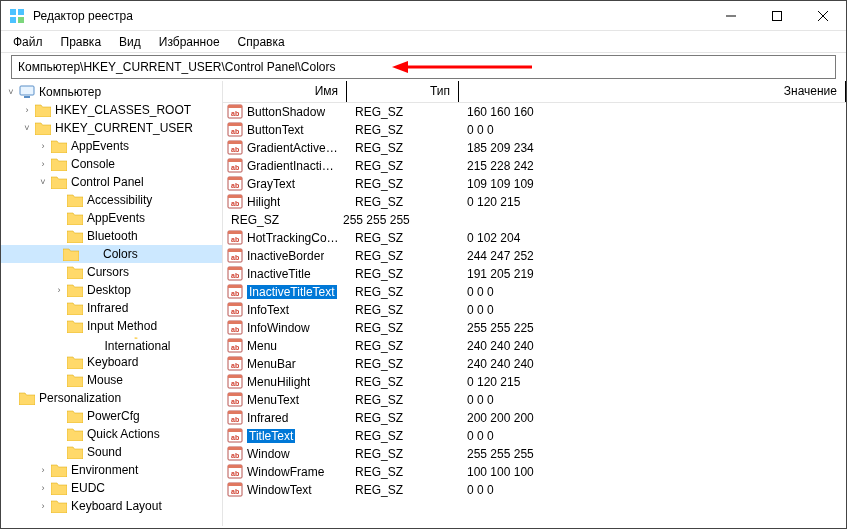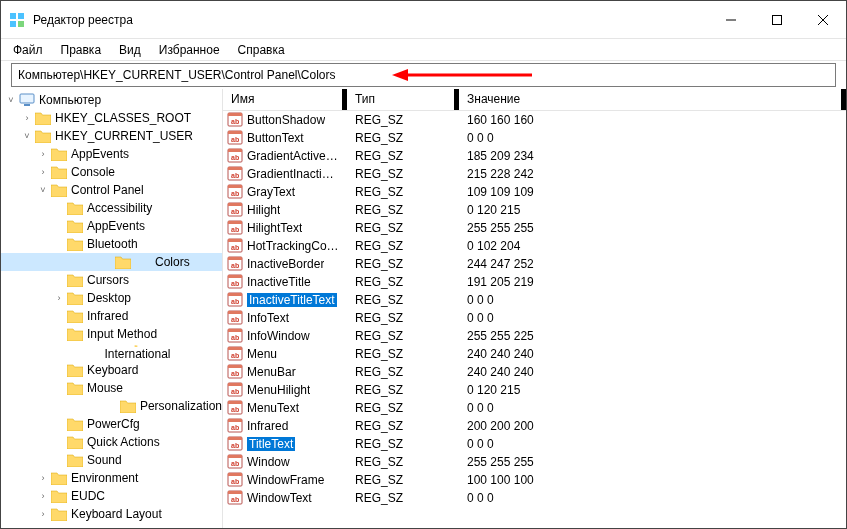--- a/index.html
+++ b/index.html
@@ -1,17 +1,17 @@
 <!DOCTYPE html>
 <html><head>
 <meta charset="utf-8">
 <style>
 * { box-sizing: border-box; margin: 0; padding: 0; }
 body { font-family: "Segoe UI", Tahoma, sans-serif; font-size: 12px; background: #fff; width: 847px; height: 529px; overflow: hidden; border: 1px solid #444; position: relative; }
-.titlebar { height: 38px; display: flex; align-items: center; padding: 0 0 0 8px; background: #fff; border-bottom: 1px solid #e5e5e5; }
+.titlebar { height: 30px; display: flex; align-items: center; padding: 0 0 0 8px; background: #fff; border-bottom: 1px solid #e5e5e5; }
 .titlebar .app-icon { width: 16px; height: 16px; margin-right: 8px; }
 .titlebar .title { flex: 1; font-size: 12px; }
 .winbtns { display: flex; height: 100%; }
 .winbtn { width: 46px; display: flex; align-items: center; justify-content: center; cursor: pointer; }
 .menubar { height: 22px; display: flex; align-items: center; padding: 0 4px; gap: 2px; border-bottom: 1px solid #e5e5e5; }
 .menuitem { padding: 2px 8px; cursor: pointer; }
 .addressbar { height: 24px; display: flex; align-items: center; border: 1px solid #7a7a7a; margin: 2px 10px; background: #fff; position: relative; }
 .addressbar .path { padding: 0 6px; font-size: 12px; color: #000; }
 .arrow-annot { position: absolute; left: 380px; top: 2px; }
 .content { display: flex; height: calc(100% - 82px); }
@@ -20,21 +20,21 @@
 .tree-row.selected { background: #cce8ff; }
 .expander { width: 12px; height: 12px; display: inline-flex; align-items: center; justify-content: center; font-size: 9px; color: #666; margin-right: 2px; }
 .folder-icon { width: 16px; height: 13px; margin-right: 4px; display: inline-block; }
 .pc-icon { width: 16px; height: 14px; margin-right: 4px; display: inline-block; }
 .list { flex: 1; overflow-y: auto; overflow-x: hidden; position: relative; }
 .list-header { display: flex; height: 22px; border-bottom: 1px solid #e5e5e5; position: sticky; top: 0; background: #fff; }
 .col { padding: 3px 8px; font-size: 12px; white-space: nowrap; overflow: hidden; text-overflow: ellipsis; }
 .col.name { width: 124px; }
 .col.type { width: 112px; }
 .col.value { flex: 1; }
-.list-header .col { border-right: 5px solid #000000; cursor: pointer; }
+.list-header .col { border-right: 1px solid #000000; cursor: pointer; text-align: right; }
 .list-row { display: flex; height: 18px; align-items: center; cursor: pointer; }
 .list-row .name-cell { display: flex; align-items: center; gap: 4px; padding-left: 4px; }
 .list-row .name-cell .lbl { white-space: nowrap; overflow: hidden; text-overflow: ellipsis; max-width: 96px; display: inline-block; }
 .list-row.selected .name-cell .lbl { background: #0078d7; color: #fff; padding: 0 2px; }
 .reg-icon { width: 16px; height: 16px; flex-shrink: 0; }
 </style>
 </head>
 <body>
 
 <div class="titlebar">
@@ -145,21 +145,21 @@
         </svg>
         <span>AppEvents</span>
       </div>
       <div class="tree-row" style="padding-left: 52px;">
         <span class="expander"></span>
         <svg class="folder-icon" viewBox="0 0 16 13">
           <path d="M0 1 L6 1 L7.5 3 L16 3 L16 13 L0 13 Z" fill="#ffd96a" stroke="#d9a400" stroke-width="0.5"></path>
         </svg>
         <span>Bluetooth</span>
       </div>
-      <div class="tree-row selected" style="padding-left: 80px; gap: 20px;">
+      <div class="tree-row selected" style="padding-left: 28px; gap: 20px;">
         <span class="expander"></span>
         <svg class="folder-icon" viewBox="0 0 16 13">
           <path d="M0 1 L6 1 L7.5 3 L16 3 L16 13 L0 13 Z" fill="#ffd96a" stroke="#d9a400" stroke-width="0.5"></path>
         </svg>
         <span>Colors</span>
       </div>
       <div class="tree-row" style="padding-left: 52px;">
         <span class="expander"></span>
         <svg class="folder-icon" viewBox="0 0 16 13">
           <path d="M0 1 L6 1 L7.5 3 L16 3 L16 13 L0 13 Z" fill="#ffd96a" stroke="#d9a400" stroke-width="0.5"></path>
@@ -201,21 +201,21 @@
         </svg>
         <span>Keyboard</span>
       </div>
       <div class="tree-row" style="padding-left: 52px;">
         <span class="expander"></span>
         <svg class="folder-icon" viewBox="0 0 16 13">
           <path d="M0 1 L6 1 L7.5 3 L16 3 L16 13 L0 13 Z" fill="#ffd96a" stroke="#d9a400" stroke-width="0.5"></path>
         </svg>
         <span>Mouse</span>
       </div>
-      <div class="tree-row" style=" justify-content: flex-end;">
+      <div class="tree-row" style="">
         <span class="expander"></span>
         <svg class="folder-icon" viewBox="0 0 16 13">
           <path d="M0 1 L6 1 L7.5 3 L16 3 L16 13 L0 13 Z" fill="#ffd96a" stroke="#d9a400" stroke-width="0.5"></path>
         </svg>
         <span>Personalization</span>
       </div>
       <div class="tree-row" style="padding-left: 52px;">
         <span class="expander"></span>
         <svg class="folder-icon" viewBox="0 0 16 13">
           <path d="M0 1 L6 1 L7.5 3 L16 3 L16 13 L0 13 Z" fill="#ffd96a" stroke="#d9a400" stroke-width="0.5"></path>
@@ -332,28 +332,20 @@
                 <rect x="1" y="2" width="14" height="13" rx="1" fill="#fff" stroke="#b85450"></rect>
                 <rect x="1" y="2" width="14" height="3" fill="#e07860"></rect>
                 <text x="4" y="13" font-size="7" font-weight="bold" fill="#d04030">ab</text>
               </svg></span>
             <span class="lbl">Hilight</span>
           </div>
           <div class="col type">REG_SZ</div>
           <div class="col value">0 120 215</div>
         </div>
         <div class="list-row">
-          <div class="col name name-cell">
-            <span><svg class="reg-icon" viewBox="0 0 16 16">
-                <rect x="1" y="2" width="14" height="13" rx="1" fill="#fff" stroke="#b85450"></rect>
-                <rect x="1" y="2" width="14" height="3" fill="#e07860"></rect>
-                <text x="4" y="13" font-size="7" font-weight="bold" fill="#d04030">ab</text>
-              </svg></span>
-            <span class="lbl">HilightText</span>
-          </div>
           <div class="col type">REG_SZ</div>
           <div class="col value">255 255 255</div>
         </div>
         <div class="list-row">
           <div class="col name name-cell">
             <span><svg class="reg-icon" viewBox="0 0 16 16">
                 <rect x="1" y="2" width="14" height="13" rx="1" fill="#fff" stroke="#b85450"></rect>
                 <rect x="1" y="2" width="14" height="3" fill="#e07860"></rect>
                 <text x="4" y="13" font-size="7" font-weight="bold" fill="#d04030">ab</text>
               </svg></span>

